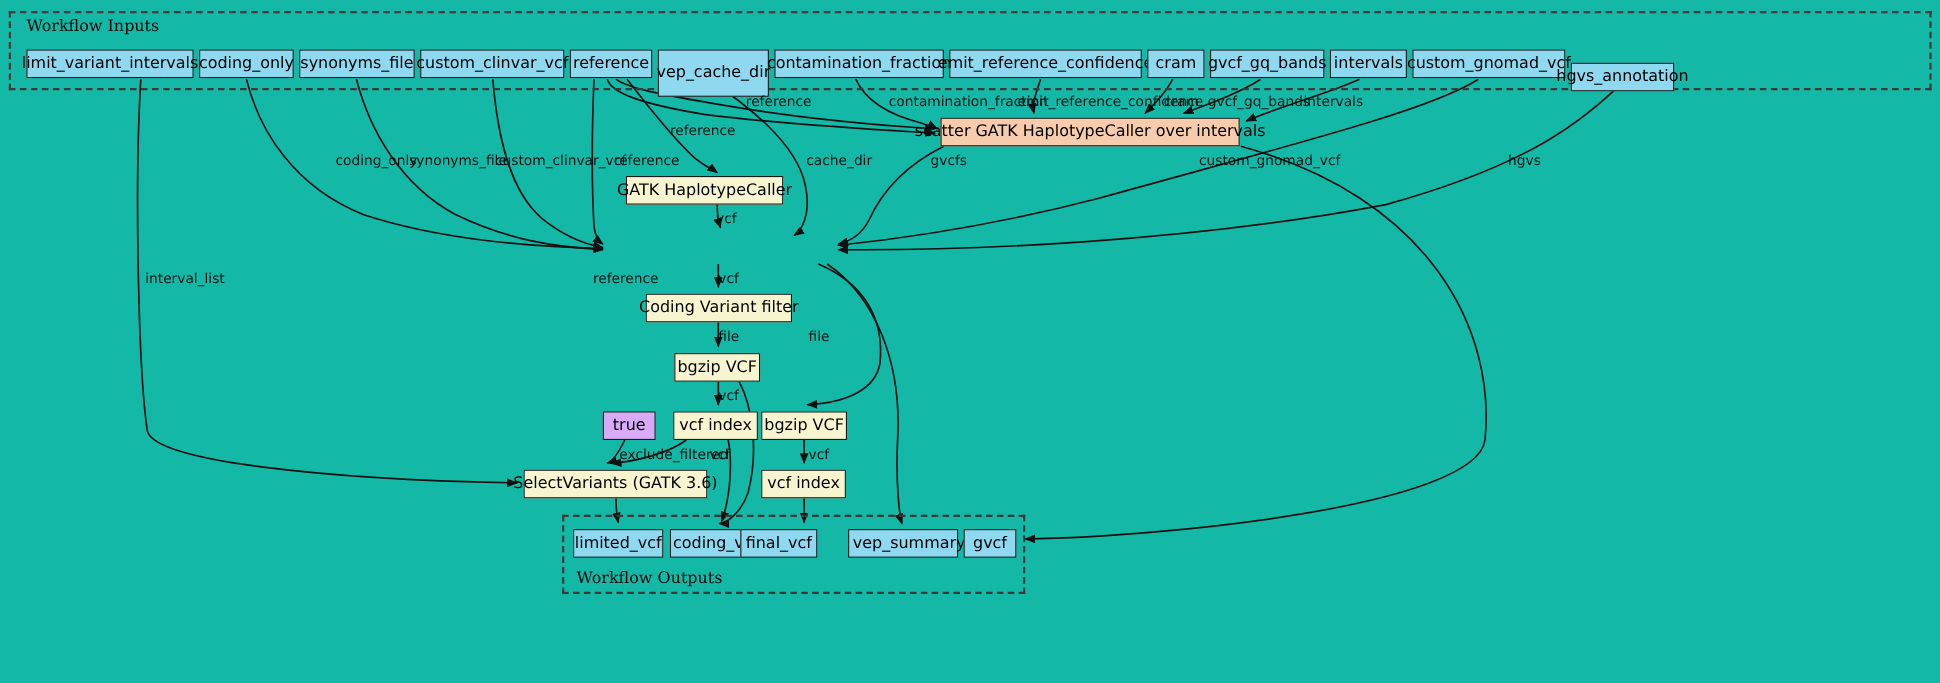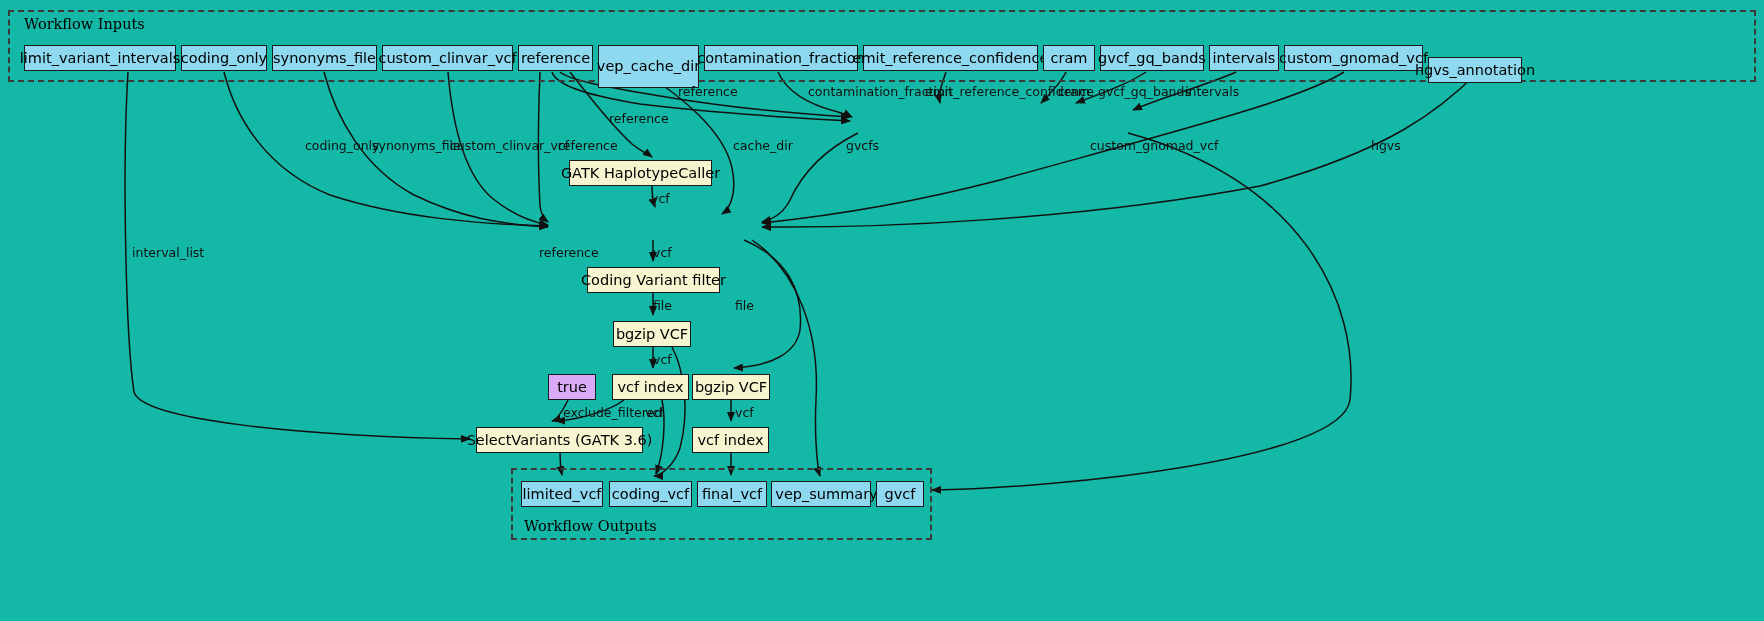--- a/index.html
+++ b/index.html
@@ -152,32 +152,33 @@
   <div class="node n-input" style="left:518px; top:45px; width:75px; height:26px;">reference</div>
   <div class="node n-input" style="left:598px; top:45px; width:101px; height:43px;">vep_cache_dir</div>
   <div class="node n-input" style="left:704px; top:45px; width:154px; height:26px;">contamination_fraction</div>
   <div class="node n-input" style="left:863px; top:45px; width:175px; height:26px;">emit_reference_confidence</div>
   <div class="node n-input" style="left:1043px; top:45px; width:52px; height:26px;">cram</div>
   <div class="node n-input" style="left:1100px; top:45px; width:104px; height:26px;">gvcf_gq_bands</div>
   <div class="node n-input" style="left:1209px; top:45px; width:70px; height:26px;">intervals</div>
   <div class="node n-input" style="left:1284px; top:45px; width:139px; height:26px;">custom_gnomad_vcf</div>
   <div class="node n-input" style="left:1428px; top:45px; width:94px; height:26px;margin-top:12px;">hgvs_annotation</div>
 
+  <div class="node n-scatter" style="left:855px; top:107px; width:272px; height:26px;">scatter GATK HaplotypeCaller over intervals</div>
   <div class="node n-step" style="left:569px; top:160px; width:143px; height:26px;">GATK HaplotypeCaller</div>
   <div class="node n-step" style="left:587px; top:267px; width:133px; height:26px;">Coding Variant filter</div>
   <div class="node n-step" style="left:613px; top:321px; width:78px; height:26px;">bgzip VCF</div>
   <div class="node n-default" style="left:548px; top:374px; width:48px; height:26px;">true</div>
   <div class="node n-step" style="left:612px; top:374px; width:77px; height:26px;">vcf index</div>
   <div class="node n-step" style="left:692px; top:374px; width:78px; height:26px;">bgzip VCF</div>
   <div class="node n-step" style="left:476px; top:427px; width:167px; height:26px;">SelectVariants (GATK 3.6)</div>
   <div class="node n-step" style="left:692px; top:427px; width:77px; height:26px;">vcf index</div>
 
   <div class="node n-output" style="left:521px; top:481px; width:82px; height:26px;">limited_vcf</div>
   <div class="node n-output" style="left:609px; top:481px; width:83px; height:26px;">coding_vcf</div>
-  <div class="node n-output" style="left:697px; top:481px; width:70px; height:26px;">final_vcf</div>
+  <div class="node n-output" style="left:673px; top:481px; width:70px; height:26px;">final_vcf</div>
   <div class="node n-output" style="left:771px; top:481px; width:100px; height:26px;padding-left:20px;">vep_summary</div>
   <div class="node n-output" style="left:876px; top:481px; width:48px; height:26px;">gvcf</div>
 
   <div class="edge-label" style="left:678px; top:86px;">reference</div>
   <div class="edge-label" style="left:808px; top:86px;">contamination_fraction</div>
   <div class="edge-label" style="left:925px; top:86px;">emit_reference_confidence</div>
   <div class="edge-label" style="left:1058px; top:86px;">cram</div>
   <div class="edge-label" style="left:1098px; top:86px;">gvcf_gq_bands</div>
   <div class="edge-label" style="left:1185px; top:86px;">intervals</div>
   <div class="edge-label" style="left:609px; top:113px;">reference</div>

